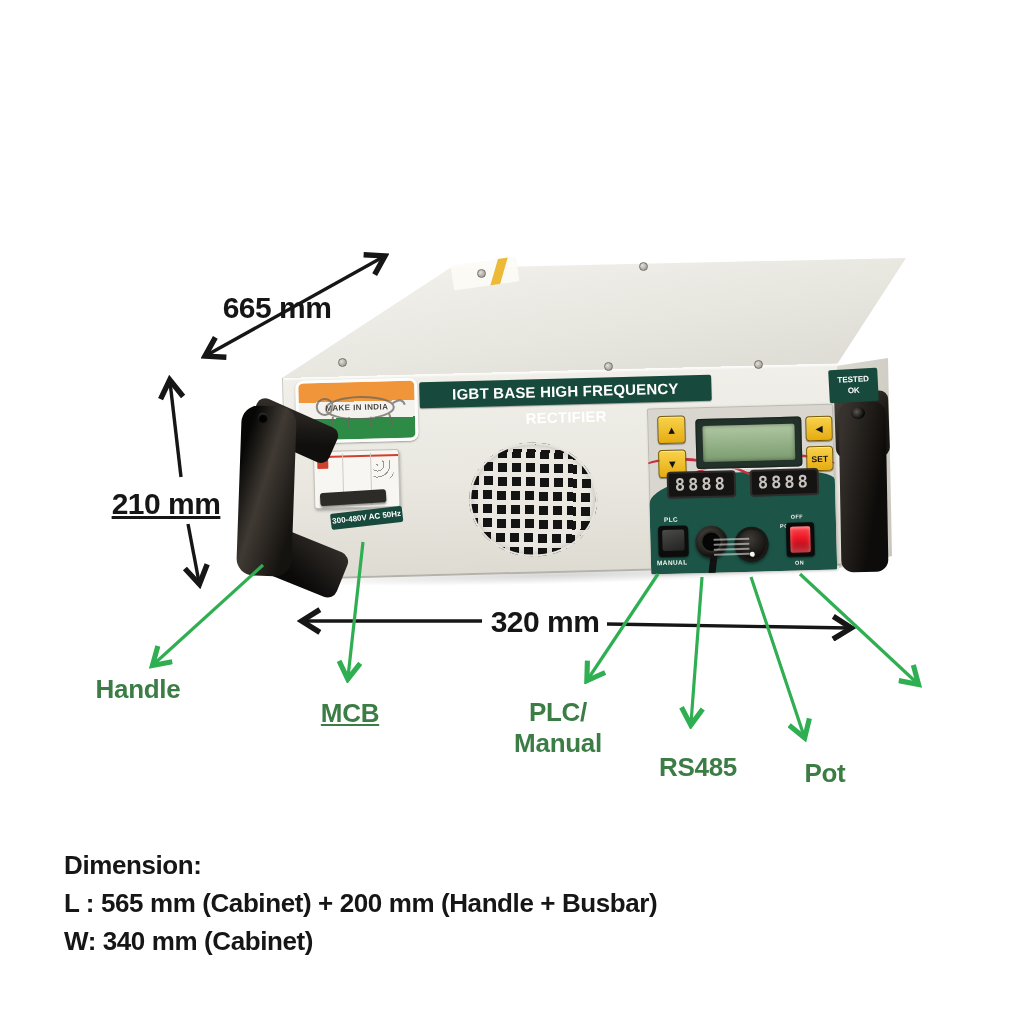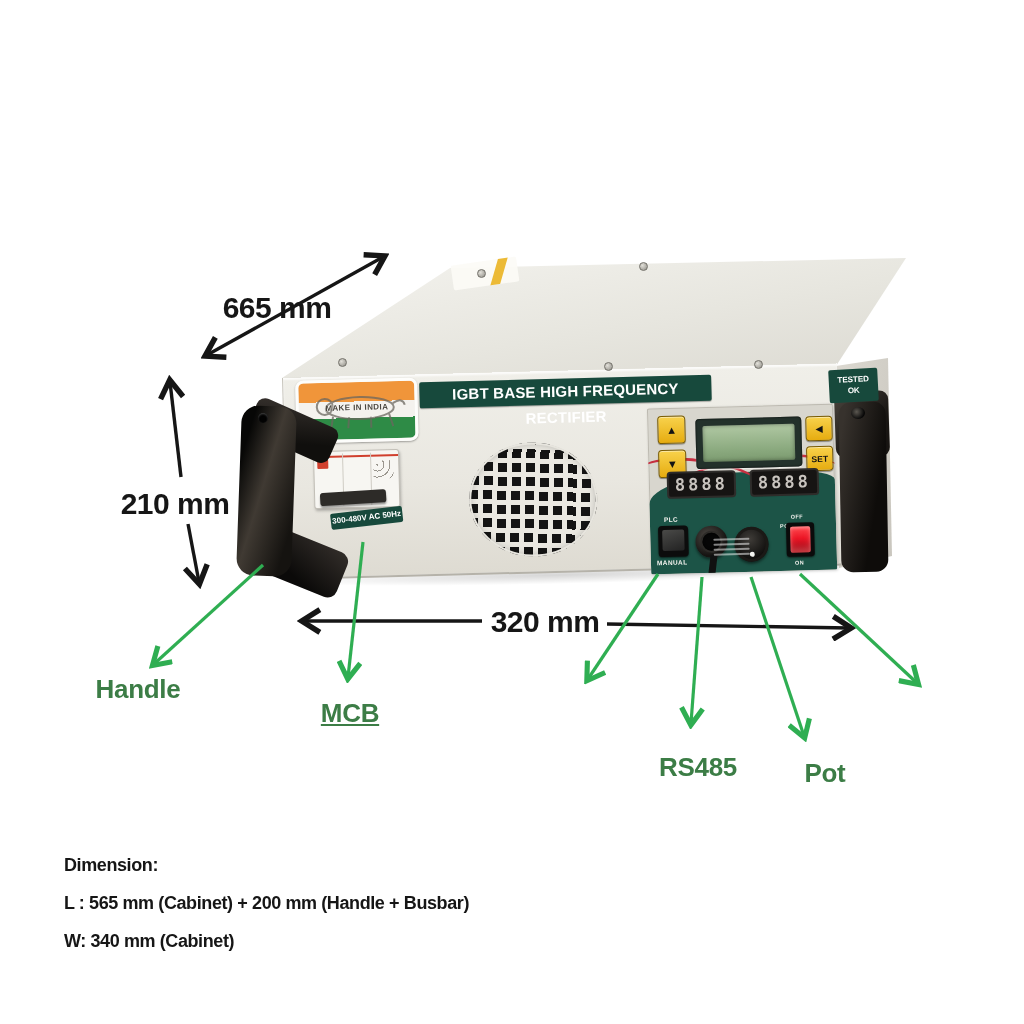--- a/index.html
+++ b/index.html
@@ -15,21 +15,21 @@
   }
   html,body{margin:0;padding:0;background:#ffffff;}
   .canvas{
     position:relative;width:1024px;height:1024px;background:#ffffff;overflow:hidden;
     font-family:"Liberation Sans","DejaVu Sans",sans-serif;color:var(--ink_black);
   }
 
   
   .dim-text{position:absolute;font-weight:bold;font-size:30px;color:var(--ink_black);text-align:center;letter-spacing:-0.5px;}
   .green-label{position:absolute;font-weight:bold;font-size:26px;color:var(--label_green);text-align:center;line-height:31px;letter-spacing:-0.3px;}
-  .dim-block{position:absolute;left:64px;top:846px;font-weight:bold;font-size:18px;line-height:38px;color:var(--ink_black);letter-spacing:-0.4px;}
+  .dim-block{position:absolute;left:64px;top:846px;font-weight:bold;font-size:26px;line-height:38px;color:var(--ink_black);letter-spacing:-0.4px;}
 
   
   .shadow-under{position:absolute;left:280px;top:566px;width:556px;height:18px;
     background:radial-gradient(ellipse at center,rgba(0,0,0,0.16),rgba(0,0,0,0) 70%);
     transform:rotate(-1.3deg);z-index:1;}
   .top-face{position:absolute;left:282px;top:256px;width:626px;height:124px;z-index:2;
     clip-path:polygon(0px 122px,554px 110px,624px 2px,168px 12px);
     background:linear-gradient(170deg,#f2f1ec 10%,#e7e6df 55%,#dbd9d1 100%);}
   .top-edge{position:absolute;left:282px;top:256px;width:626px;height:124px;z-index:2;
     clip-path:polygon(0px 122px,554px 110px,554px 113px,0px 125px);background:#b9b6ad;}
@@ -279,25 +279,29 @@
 
     <line x1="263" y1="565" x2="154" y2="664" stroke="#2fae52" stroke-width="3.2" marker-end="url(#ahg)"></line>
     <line x1="363" y1="542" x2="348" y2="677" stroke="#2fae52" stroke-width="3.2" marker-end="url(#ahg)"></line>
     <line x1="658" y1="574" x2="588" y2="679" stroke="#2fae52" stroke-width="3.2" marker-end="url(#ahg)"></line>
     <line x1="702" y1="577" x2="691" y2="723" stroke="#2fae52" stroke-width="3.2" marker-end="url(#ahg)"></line>
     <line x1="751" y1="577" x2="804" y2="736" stroke="#2fae52" stroke-width="3.2" marker-end="url(#ahg)"></line>
     <line x1="800" y1="574" x2="917" y2="683" stroke="#2fae52" stroke-width="3.2" marker-end="url(#ahg)"></line>
   </svg>
 
   <div class="dim-text" style="left:218px;top:291px;width:118px;">665 mm</div>
-  <div class="dim-text" style="left:117px;top:487px;width:116px;">210 mm</div>
+  <div class="dim-text" style="left:108px;top:487px;width:116px;text-decoration:underline;">210 mm</div>
   <div class="dim-text" style="left:488px;top:605px;width:114px;">320 mm</div>
 
   <div class="green-label" style="left:78px;top:674px;width:120px;">Handle</div>
   <div class="green-label" style="left:298px;top:698px;width:104px;text-decoration:underline;">MCB</div>
+  <div class="green-label" style="left:498px;top:697px;width:120px;">
+    <div>PLC/</div>
+    <div>Manual</div>
+  </div>
   <div class="green-label" style="left:645px;top:752px;width:106px;">RS485</div>
   <div class="green-label" style="left:784px;top:758px;width:82px;">Pot</div>
 
   <div class="dim-block">
     <div>Dimension:</div>
     <div>L : 565 mm (Cabinet) + 200 mm (Handle + Busbar)</div>
     <div>W: 340 mm (Cabinet)</div>
   </div>
 
 </div>

